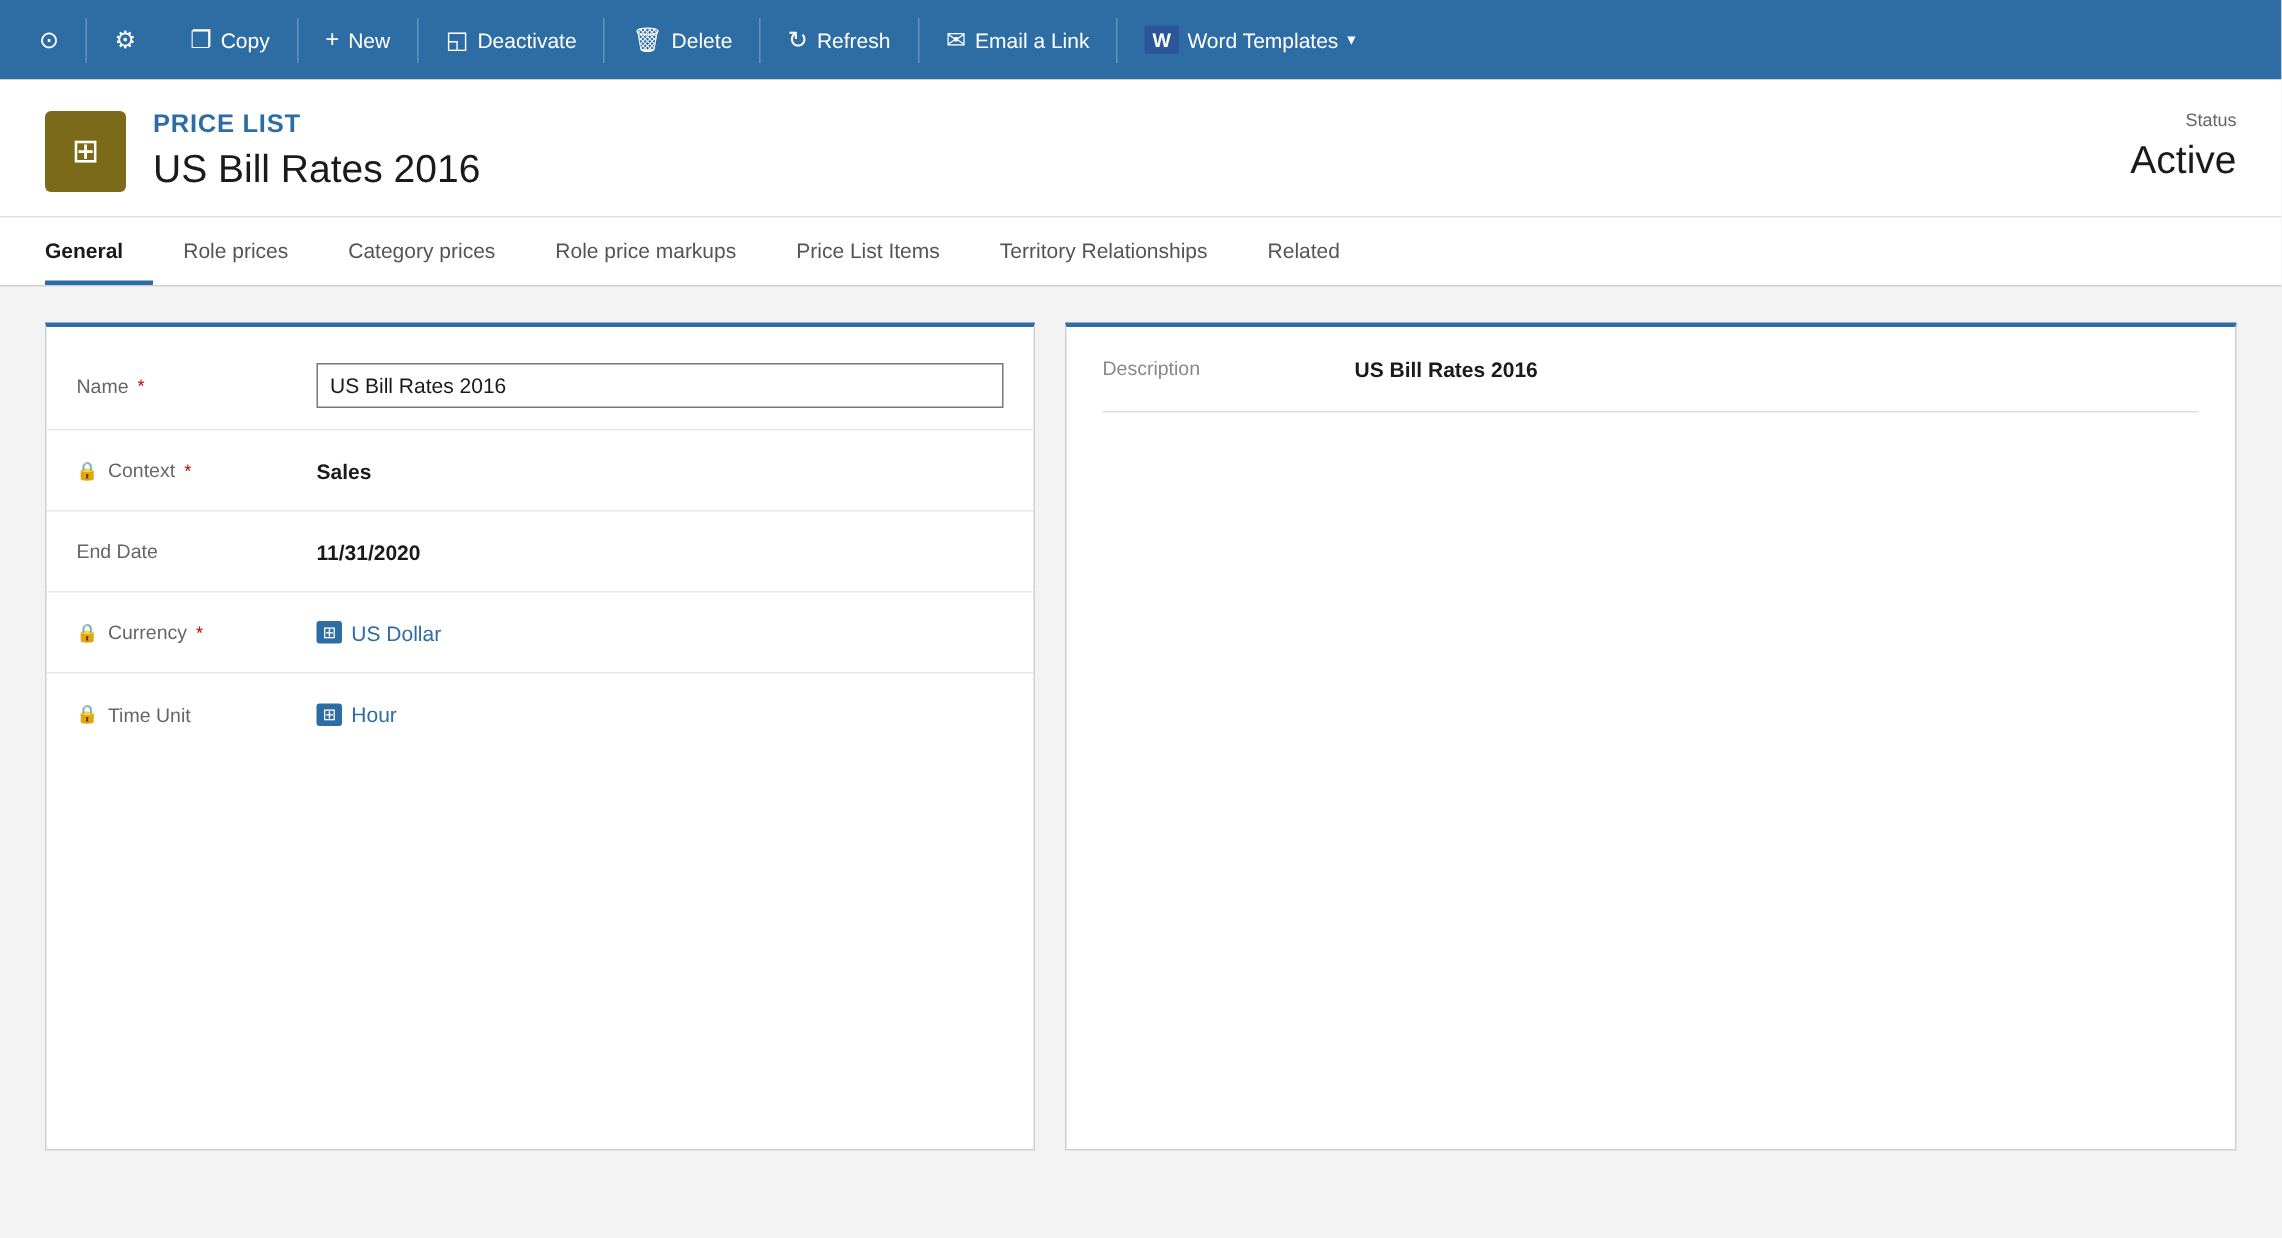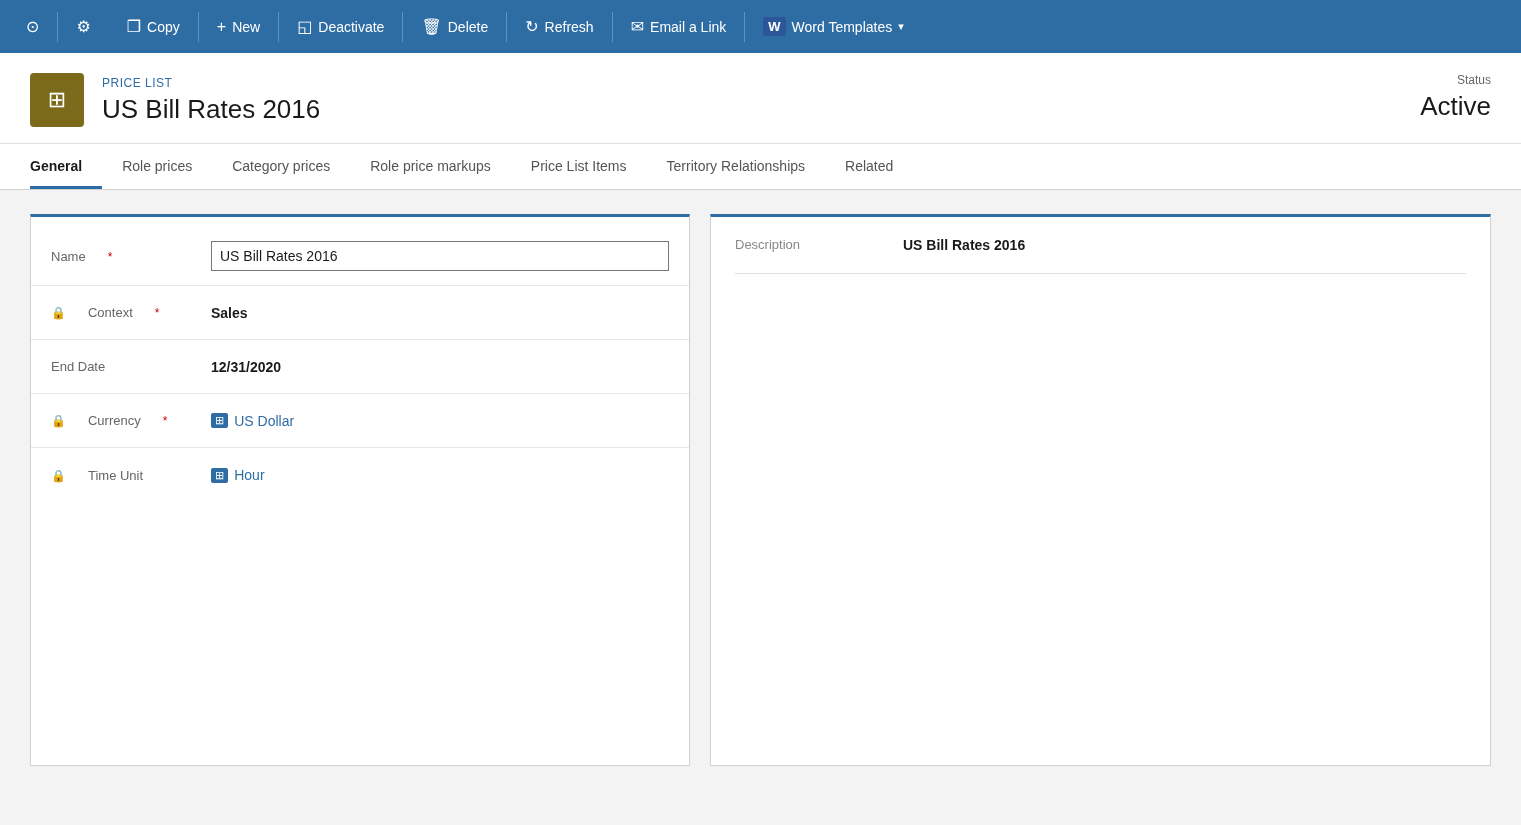--- a/index.html
+++ b/index.html
@@ -41,21 +41,21 @@
       border-bottom: 1px solid #e0e0e0;
     }
     #header-left { display: flex; align-items: center; gap: 18px; padding-bottom: 16px; }
     .entity-icon {
       width: 54px; height: 54px;
       background: #7a6a1a;
       border-radius: 4px;
       display: flex; align-items: center; justify-content: center;
       color: #fff; font-size: 22px;
     }
-    .entity-label { font-size: 12px; color: #2e6da4; font-weight: 400; letter-spacing: 0.5px; text-transform: uppercase; margin-bottom: 4px; }
+    .entity-label { font-size: 17px; color: #2e6da4; font-weight: 700; letter-spacing: 0.5px; text-transform: uppercase; margin-bottom: 4px; }
     .entity-name { font-size: 26px; color: #1a1a1a; font-weight: 400; }
     #header-right { text-align: right; padding-bottom: 16px; }
     .status-label { font-size: 12px; color: #666; margin-bottom: 4px; }
     .status-value { font-size: 26px; color: #1a1a1a; font-weight: 300; }
 
     
     #tabs {
       background: #fff;
       display: flex;
       align-items: center;
@@ -101,22 +101,22 @@
       padding: 14px 20px;
       border-bottom: 1px solid #e8e8e8;
       min-height: 54px;
     }
     .field-row:last-child { border-bottom: none; }
     .field-label {
       width: 160px;
       color: #666;
       font-size: 13px;
       display: flex;
-      align-items: flex-end;
-      gap: 22px;
+      align-items: center;
+      gap: 6px;
       flex-shrink: 0;
     }
     .required-star { color: #c00; font-size: 12px; }
     .lock-icon { color: #888; font-size: 12px; }
     .field-value { flex: 1; }
     .field-input {
       width: 100%;
       padding: 6px 8px;
       border: 1px solid #777;
       font-size: 14px;
@@ -250,21 +250,21 @@
         <span class="field-text">Sales</span>
       </div>
     </div>
 
 
     <div class="field-row">
       <div class="field-label">
         <span>End Date</span>
       </div>
       <div class="field-value">
-        <span class="field-text">12/31/2020</span>
+        <span class="field-text">11/31/2020</span>
       </div>
     </div>
 
     <div class="field-row">
       <div class="field-label">
         <span class="lock-icon">🔒</span>
         <span>Currency</span>
         <span class="required-star">*</span>
       </div>
       <div class="field-value">

